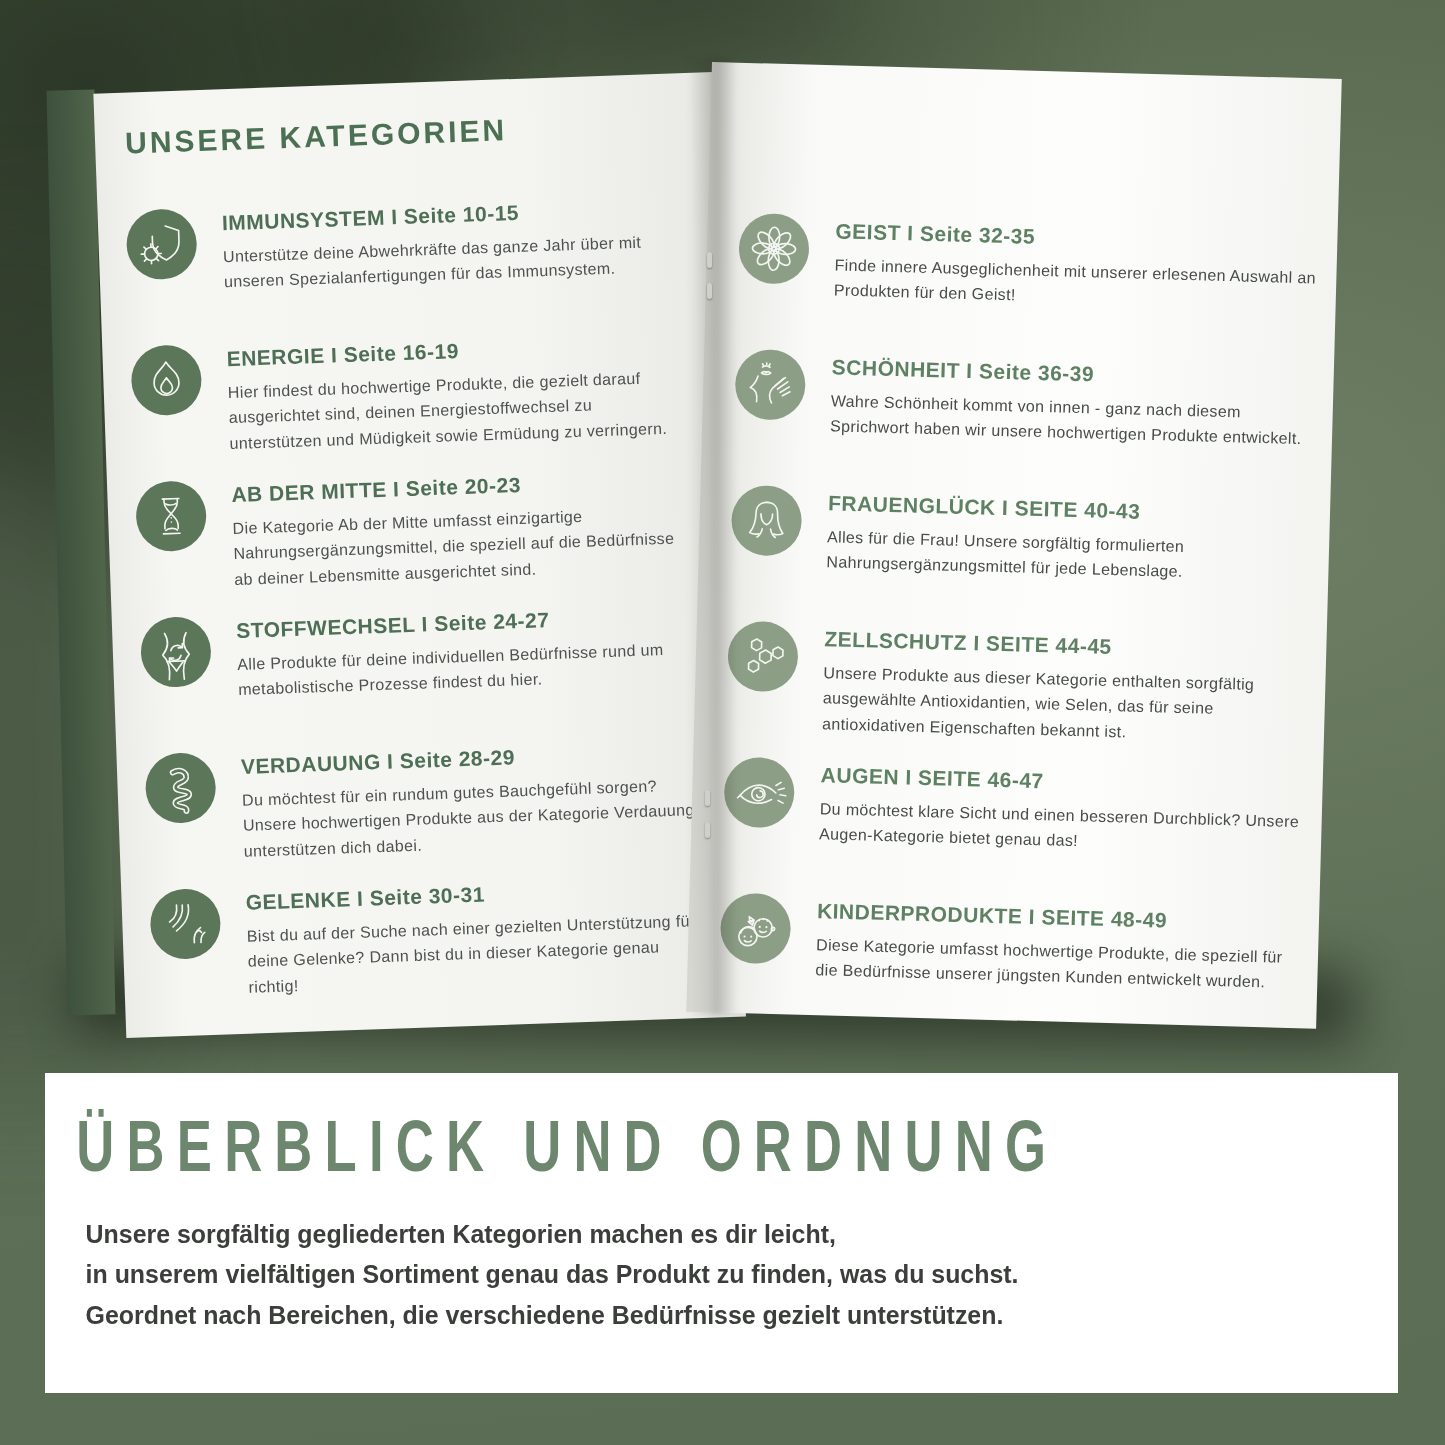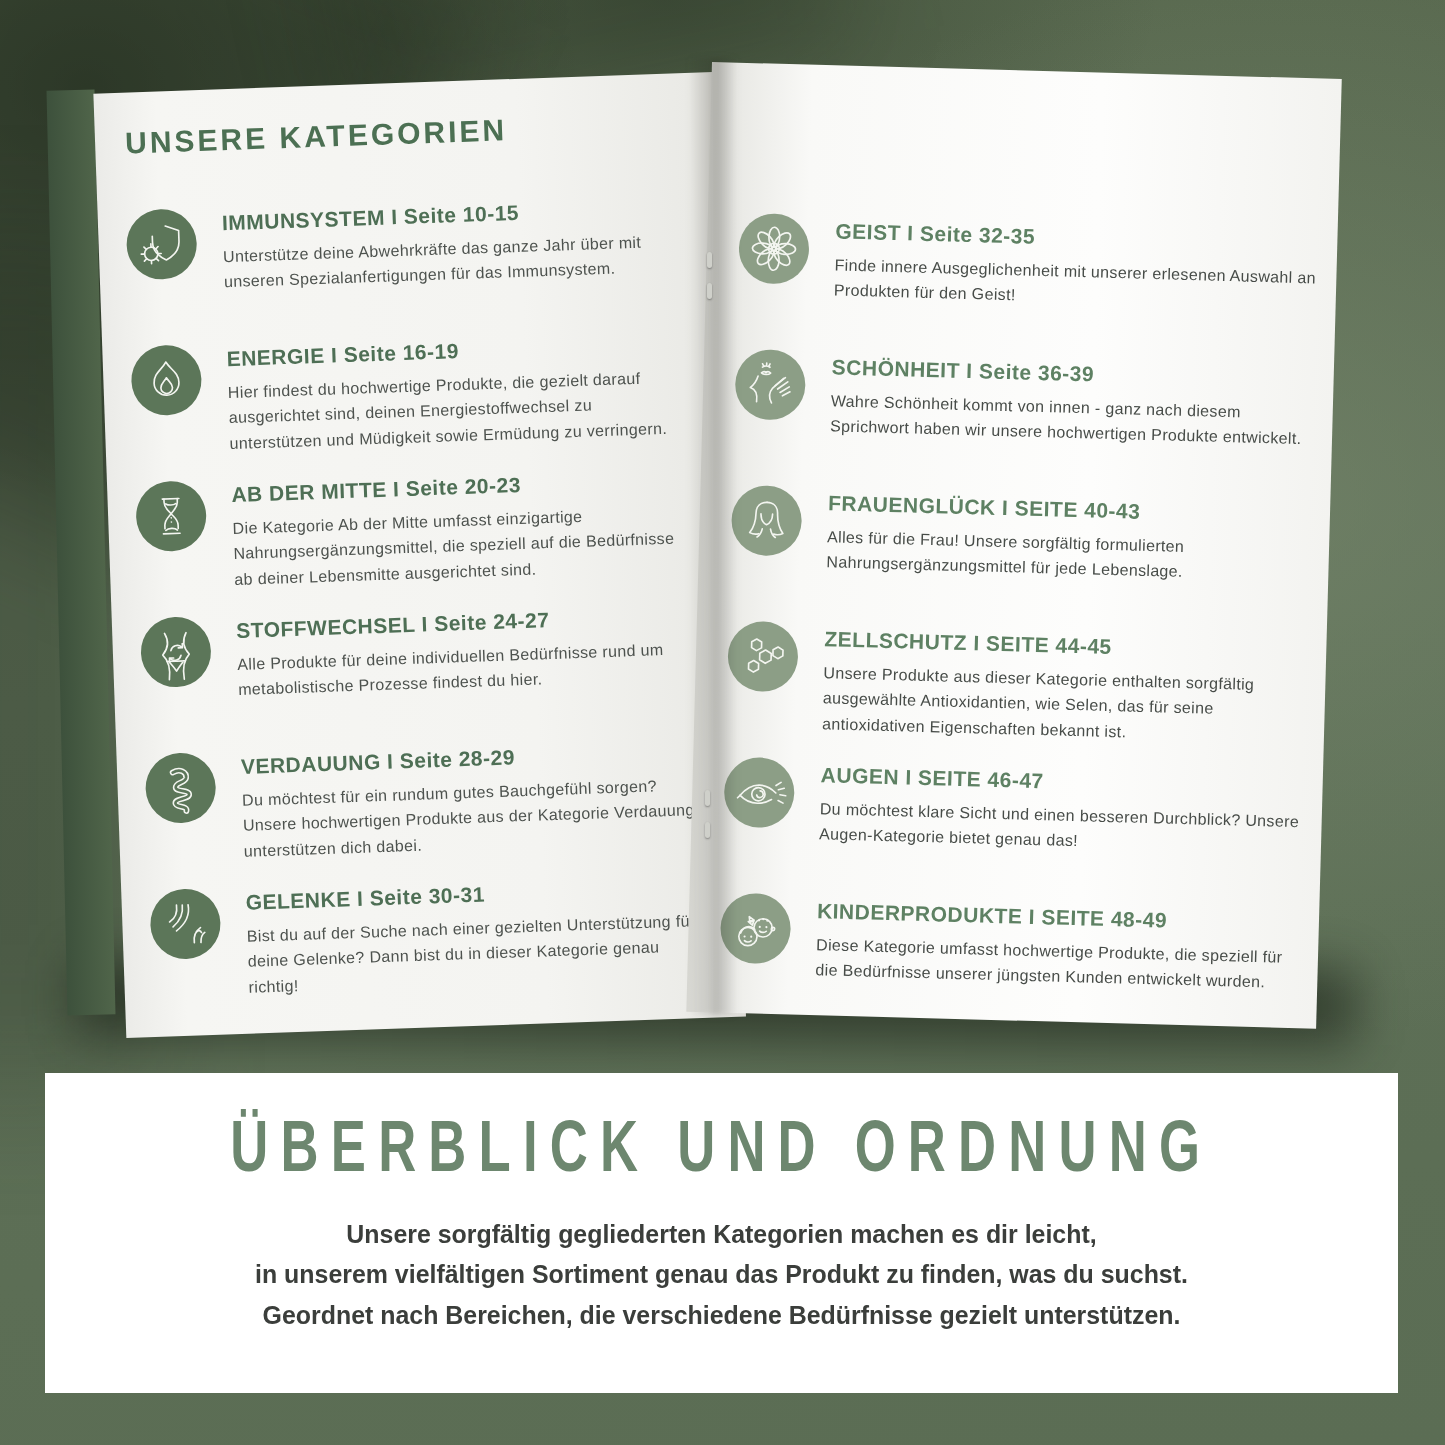--- a/index.html
+++ b/index.html
@@ -50,21 +50,21 @@
   .icon-circle .dot{fill:#f3f5f0;stroke:none;}
   .icon-circle .tube-out{stroke-width:7;}
   .icon-circle .tube-in{stroke:#5c7659;stroke-width:3.2;}
   .cat-text{padding-top:2px;}
   .cat-title{font-weight:bold;font-size:21px;letter-spacing:.5px;color:#4e6f55;margin:2px 0 9px;}
   .right-page .cat-title{color:#5e8163;}
   .cat-desc{font-size:16px;line-height:1.58;letter-spacing:.35px;color:#4d524e;max-width:452px;}
   .right-page .cat-desc{max-width:482px;color:#474c48;}
   
   .banner{position:absolute;left:45px;top:1073px;width:1353px;height:320px;background:#ffffff;
-      text-align:center;}
+      text-align:left;}
   .banner-title{display:inline-block;margin-top:30px;font-weight:bold;font-size:56px;
       letter-spacing:13px;color:#6d876f;transform:scale(.94,1.3);transform-origin:center top;}
   .banner-text{margin:46px auto 0;font-weight:bold;font-size:26.5px;line-height:1.52;
       color:#3b3e3b;transform:scaleX(.94);transform-origin:center top;}
 </style>
 </head>
 <body>
 
 <div class="stage">
   <div class="bg"></div>

